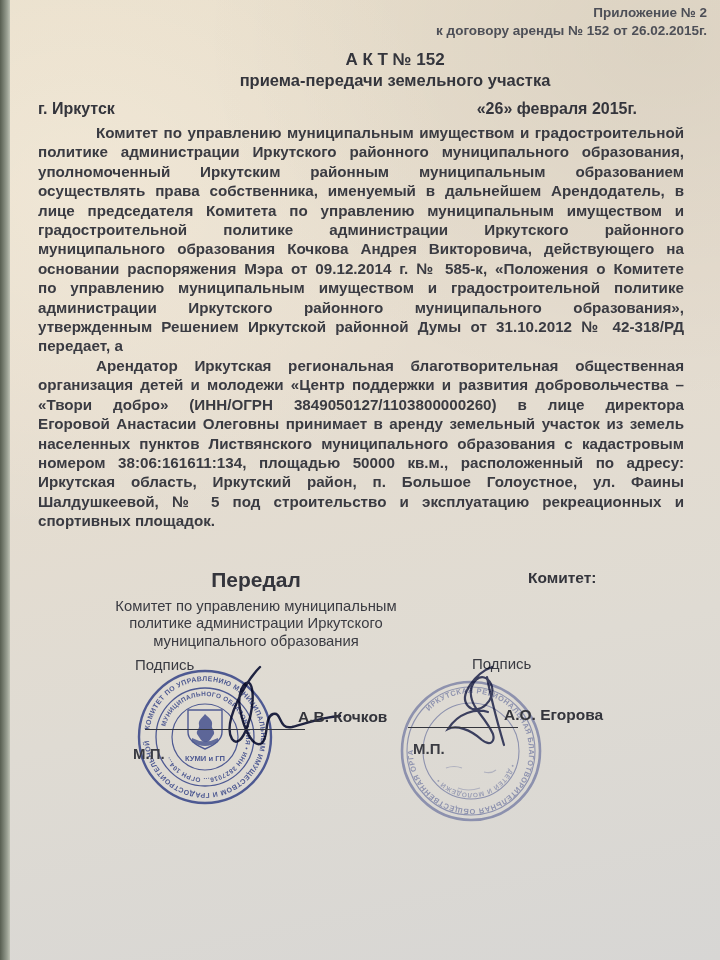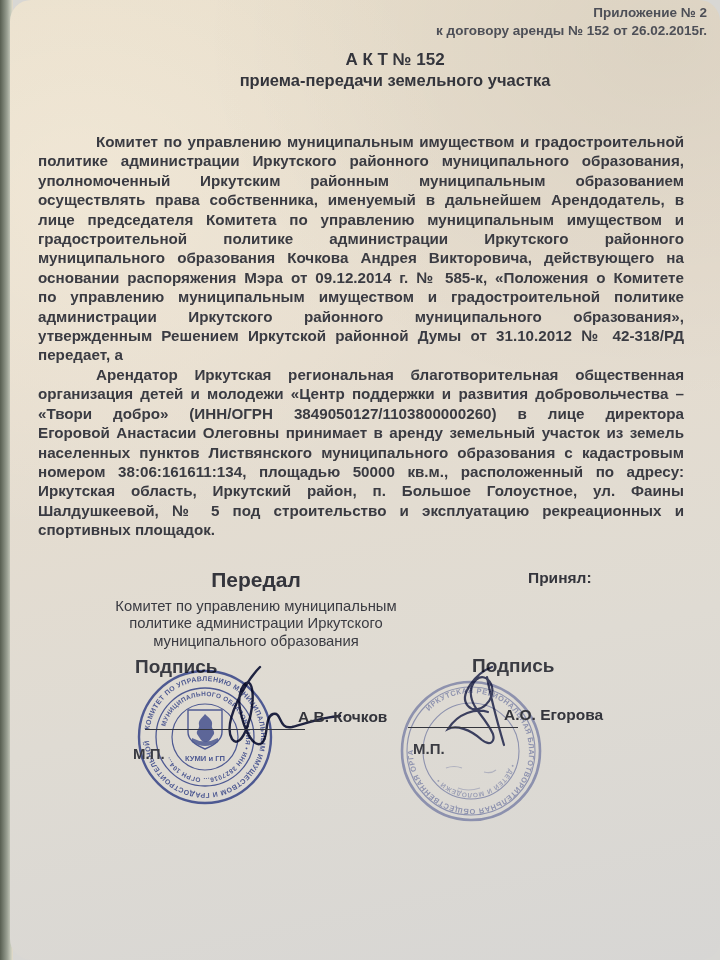--- a/index.html
+++ b/index.html
@@ -14,54 +14,53 @@
     background:linear-gradient(90deg,#575e50 0%,#7b8274 30%,#9aa092 55%,#c6cabb 82%,#e6ddcc 100%);
   }
   
   .page{
     position:absolute;left:10px;top:0;right:0;bottom:0;
     background:
       radial-gradient(120% 70% at 92% 4%, rgba(0,0,0,0.05), rgba(0,0,0,0) 55%),
       radial-gradient(90% 60% at 10% 20%, rgba(255,246,228,0.35), rgba(255,255,255,0) 60%),
       linear-gradient(168deg,#e9dfcc 0%,#e6ddcf 38%,#dfdbd3 68%,#d7d6d4 100%);
     color:#3a3b42;
-    border-radius:21px;
   }
   .hdr-right{
     position:absolute;top:4px;right:13px;text-align:right;
     font-size:13.5px;font-weight:600;color:#4d4f57;line-height:18px;
   }
   .title{
     position:absolute;top:50px;left:60px;right:0;text-align:center;
     font-size:17px;font-weight:700;color:#34353c;
   }
   .subtitle{
     position:absolute;top:71px;left:60px;right:0;text-align:center;
     font-size:16.5px;font-weight:700;color:#34353c;
   }
   .cityrow{
     position:absolute;top:100px;left:28px;width:599px;
     display:flex;justify-content:space-between;
     font-size:16px;font-weight:700;color:#34353c;
   }
   .bodytext{
-    position:absolute;top:132px;left:28px;width:646px;
+    position:absolute;top:123px;left:28px;width:646px;
     font-size:15.2px;font-weight:700;color:#3a3b42;line-height:19.4px;
   }
   .jline{text-align:justify;text-align-last:justify;white-space:nowrap;}
   .jline.last{text-align-last:left;}
   .bodytext .jline.first{text-indent:58px;}
   
   .transferor-block{
     position:absolute;top:568px;left:90px;width:312px;text-align:center;
   }
   .sig-heading{font-size:21px;font-weight:700;color:#34353c;margin-bottom:6px;}
   .org-lines{font-size:14.8px;font-weight:400;color:#3a3b42;line-height:17.4px;}
   .acceptor-heading{position:absolute;top:569px;left:518px;font-size:15.5px;font-weight:700;color:#34353c;}
-  .podpis{position:absolute;font-size:19px;font-weight:700;color:#3a3b42;}
+  .podpis{position:absolute;font-size:15px;font-weight:400;color:#3a3b42;}
   .podpis.left{top:656px;left:125px;}
   .podpis.right{top:655px;left:462px;}
   .sigline{position:absolute;border-bottom:1.6px solid #33353c;height:0;}
   .sigline.left{top:729px;left:135px;width:160px;}
   .sigline.right{top:727px;left:398px;width:110px;}
   .signame{position:absolute;font-size:15.5px;font-weight:700;color:#34353c;}
   .signame.left{top:708px;left:288px;}
   .signame.right{top:706px;left:494px;}
   .mp{position:absolute;font-size:15px;font-weight:700;color:#3a3b42;}
   .mp.left{top:745px;left:123px;}
@@ -79,20 +78,24 @@
 <div class="page">
 
   <div class="hdr-right">
     <div>Приложение № 2</div>
     <div>к договору аренды № 152 от 26.02.2015г.</div>
   </div>
 
   <div class="title">А К Т  № 152</div>
   <div class="subtitle">приема-передачи земельного участка</div>
 
+  <div class="cityrow">
+    <span>г. Иркутск</span>
+    <span>«26» февраля 2015г.</span>
+  </div>
 
   <div class="bodytext">
     <div class="para">
 
     <div class="jline first">Комитет по управлению муниципальным имуществом и градостроительной</div>
         <div class="jline">политике администрации Иркутского районного муниципального образования,</div>
         <div class="jline">уполномоченный Иркутским районным муниципальным образованием</div>
         <div class="jline">осуществлять права собственника, именуемый в дальнейшем Арендодатель, в</div>
         <div class="jline">лице председателя Комитета по управлению муниципальным имуществом и</div>
         <div class="jline">градостроительной политике администрации Иркутского районного</div>
@@ -120,21 +123,21 @@
   <div class="transferor-block">
     <div class="sig-heading">Передал</div>
     <div class="org-lines">
 
     <div class="first">Комитет по управлению муниципальным</div>
         <div>политике администрации Иркутского</div>
         <div class="last">муниципального образования</div>
       </div>
   </div>
 
-  <div class="acceptor-heading">Принял:</div>
+  <div class="acceptor-heading">Комитет:</div>
 
   <div class="podpis left">Подпись</div>
   <div class="podpis right">Подпись</div>
 
   <svg class="stamp left" width="164" height="150" viewBox="0 0 164 150">
     <defs>
       <path id="lr1" d="M82,75 m-56,0 a56,56 0 1,1 112,0 a56,56 0 1,1 -112,0"></path>
       <path id="lr2" d="M82,75 m-41,0 a41,41 0 1,1 82,0 a41,41 0 1,1 -82,0"></path>
     </defs>
     <g fill="none" stroke="#4253a5">

